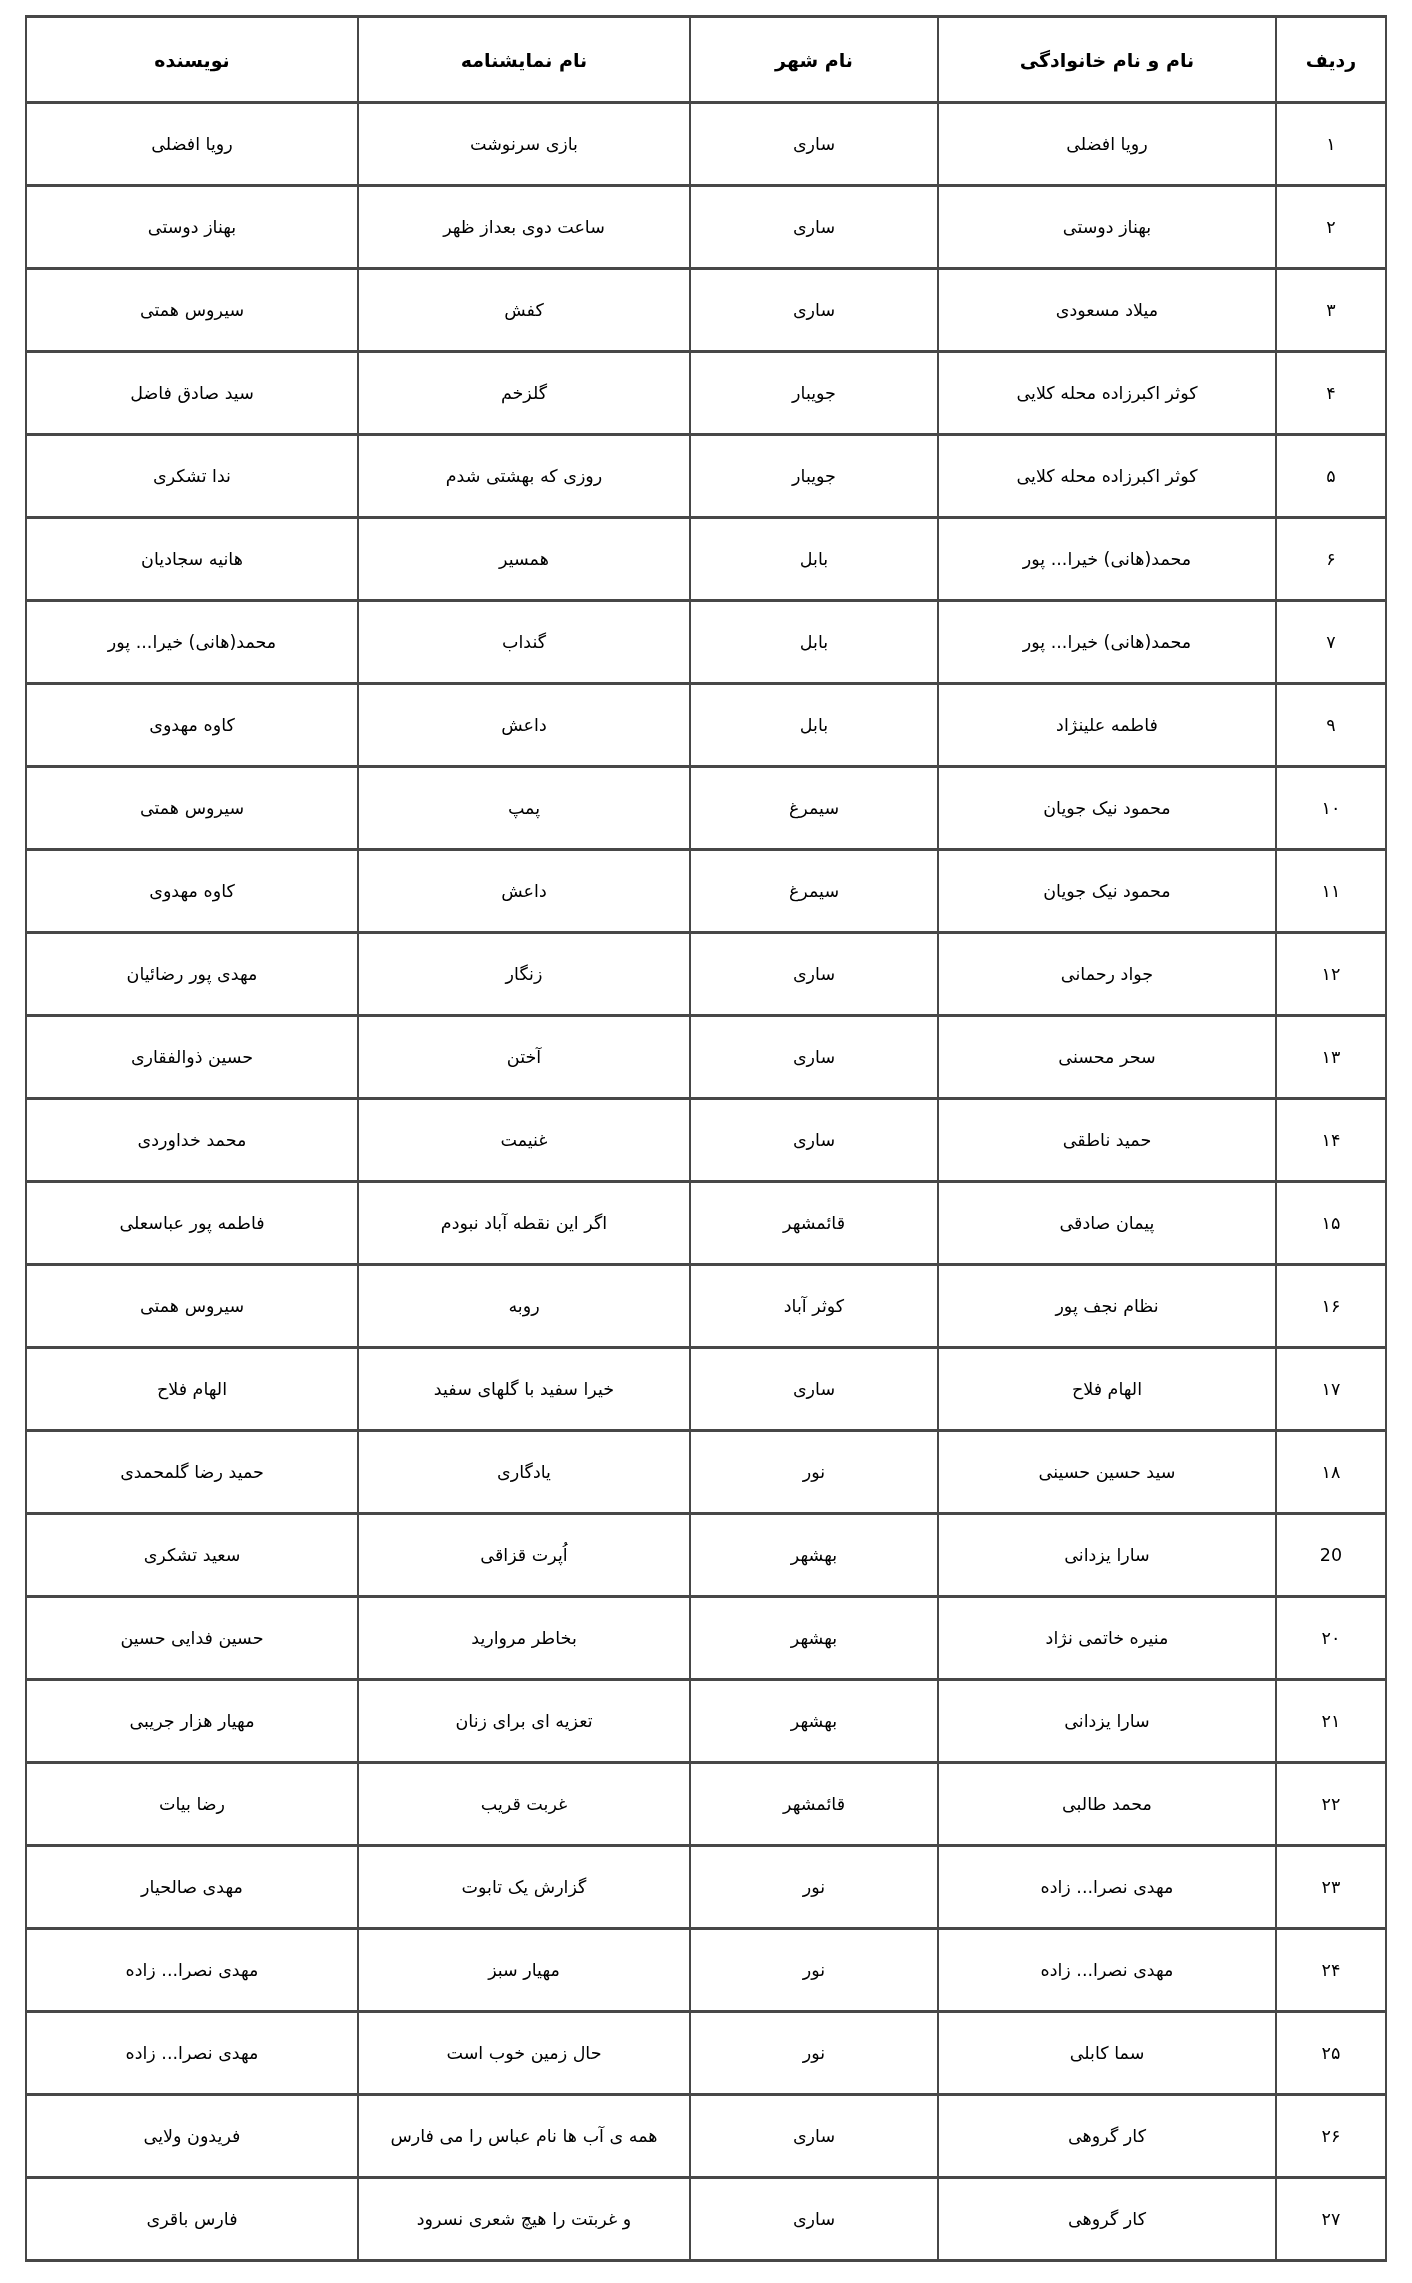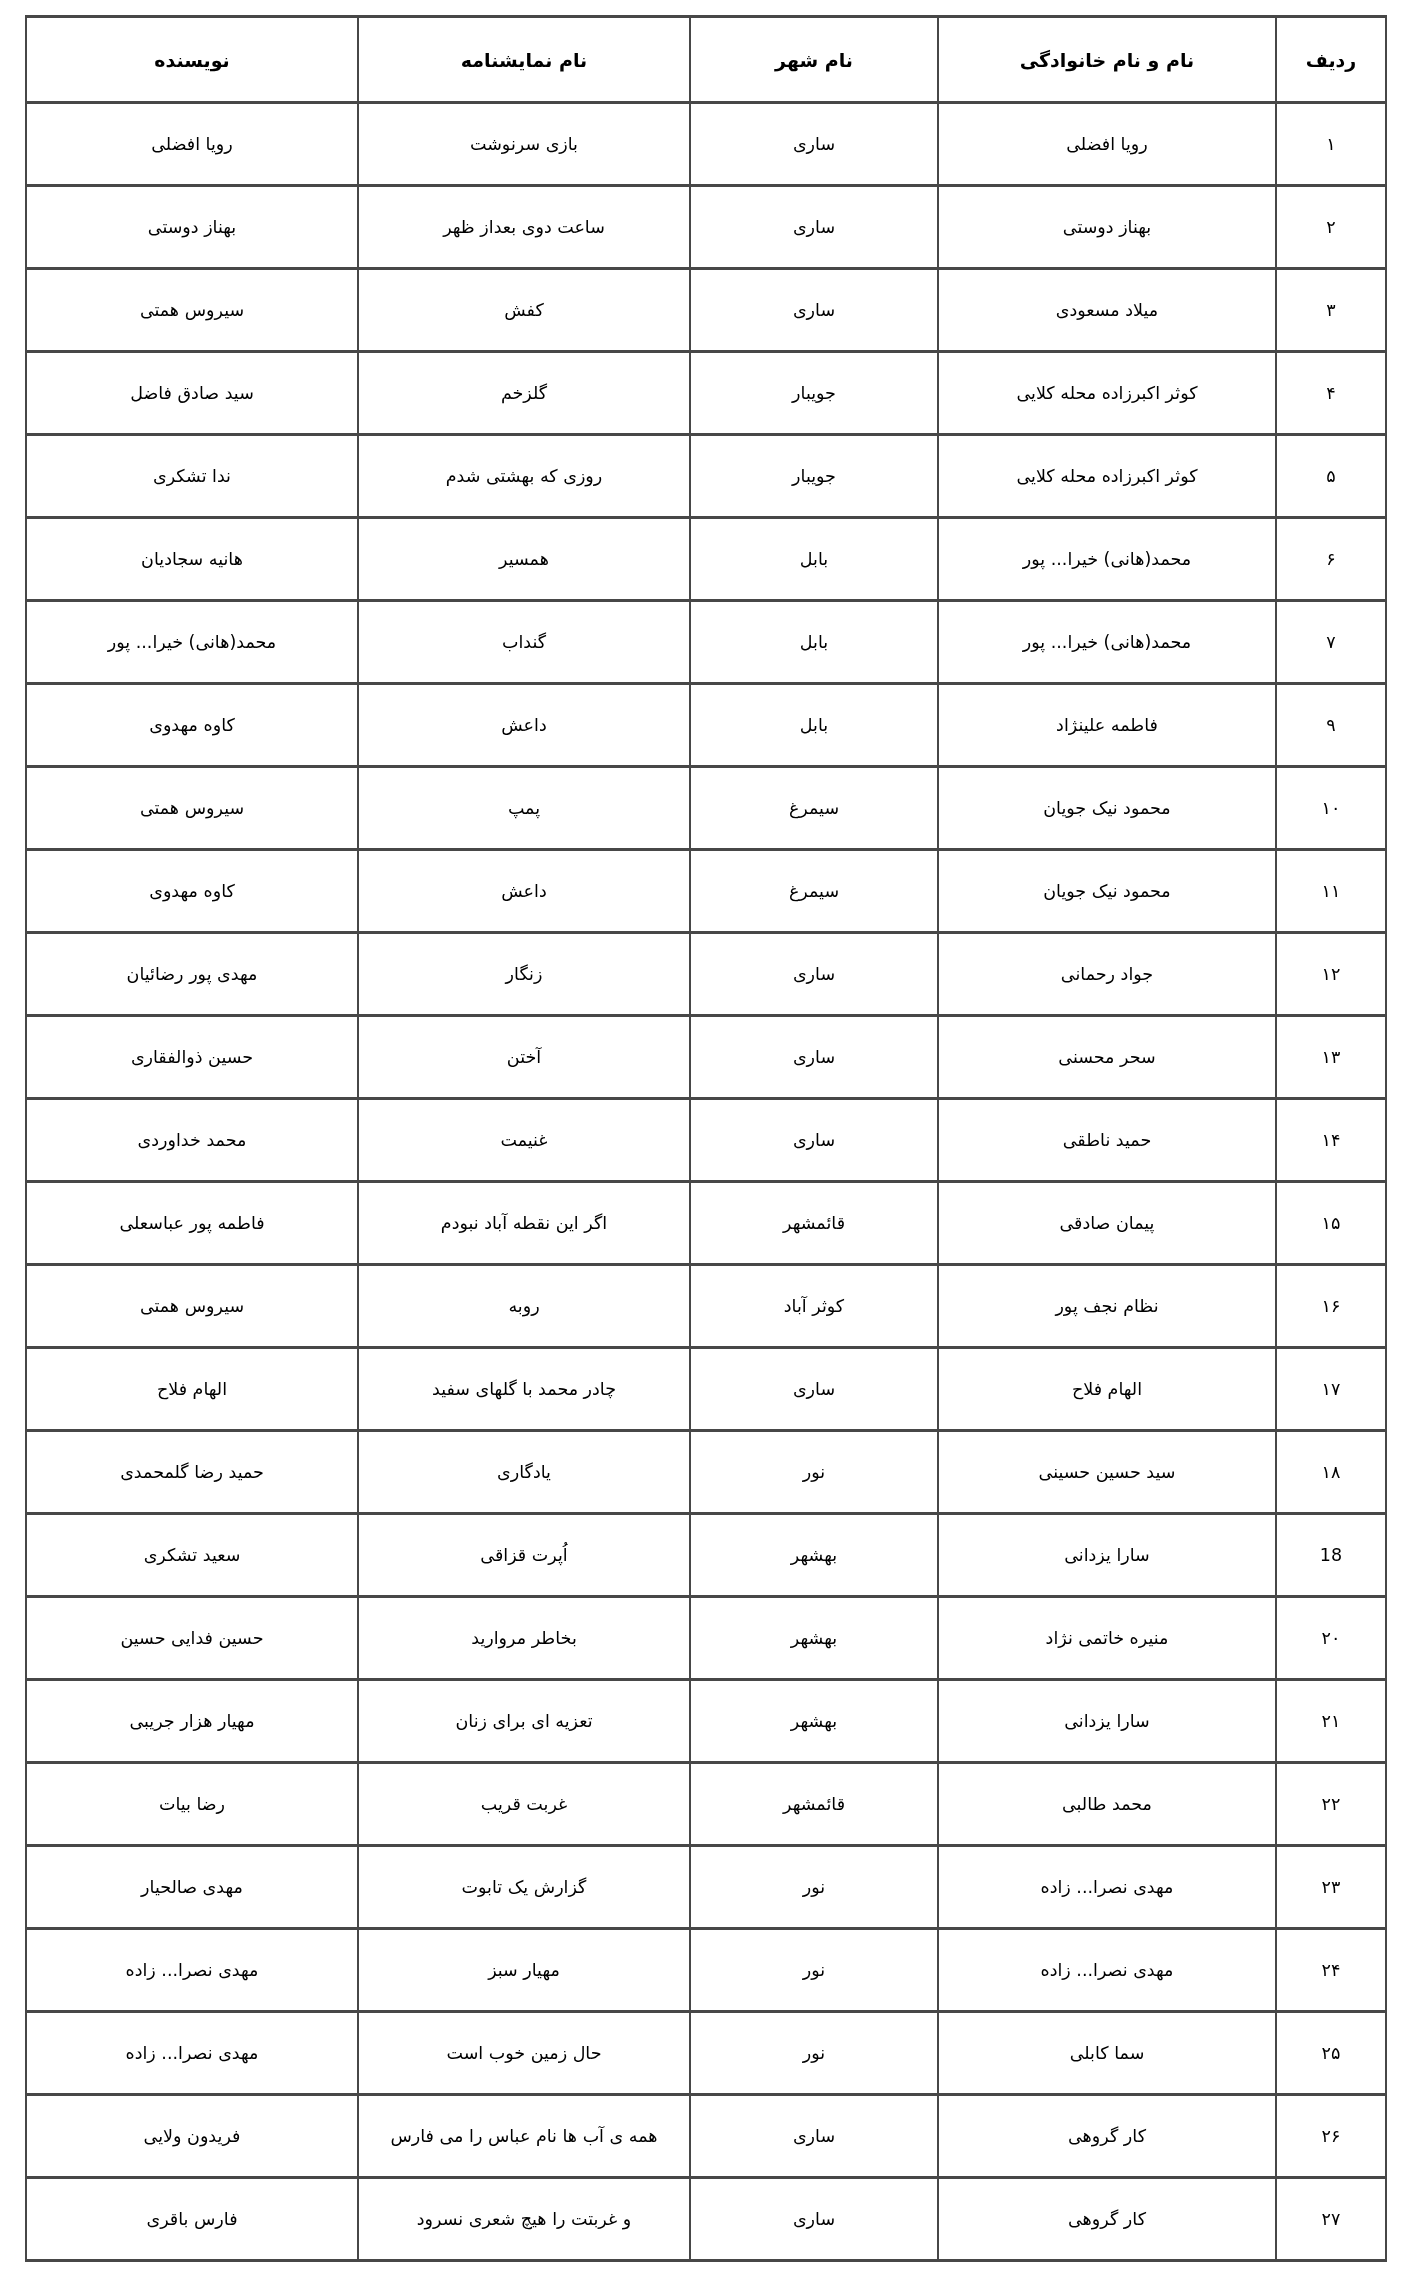--- a/index.html
+++ b/index.html
@@ -177,32 +177,32 @@
           <td>۱۶</td>
           <td>نظام نجف پور</td>
           <td>کوثر آباد</td>
           <td>روبه</td>
           <td>سیروس همتی</td>
         </tr>
         <tr>
           <td>۱۷</td>
           <td>الهام فلاح</td>
           <td>ساری</td>
-          <td>چادر محمد با گلهای سفید</td>
+          <td>خیرا سفید با گلهای سفید</td>
           <td>الهام فلاح</td>
         </tr>
         <tr>
           <td>۱۸</td>
           <td>سید حسین حسینی</td>
           <td>نور</td>
           <td>یادگاری</td>
           <td>حمید رضا گلمحمدی</td>
         </tr>
         <tr>
-          <td>18</td>
+          <td>20</td>
           <td>سارا یزدانی</td>
           <td>بهشهر</td>
           <td>اُپرت قزاقی</td>
           <td>سعید تشکری</td>
         </tr>
         <tr>
           <td>۲۰</td>
           <td>منیره خاتمی نژاد</td>
           <td>بهشهر</td>
           <td>بخاطر مروارید</td>

